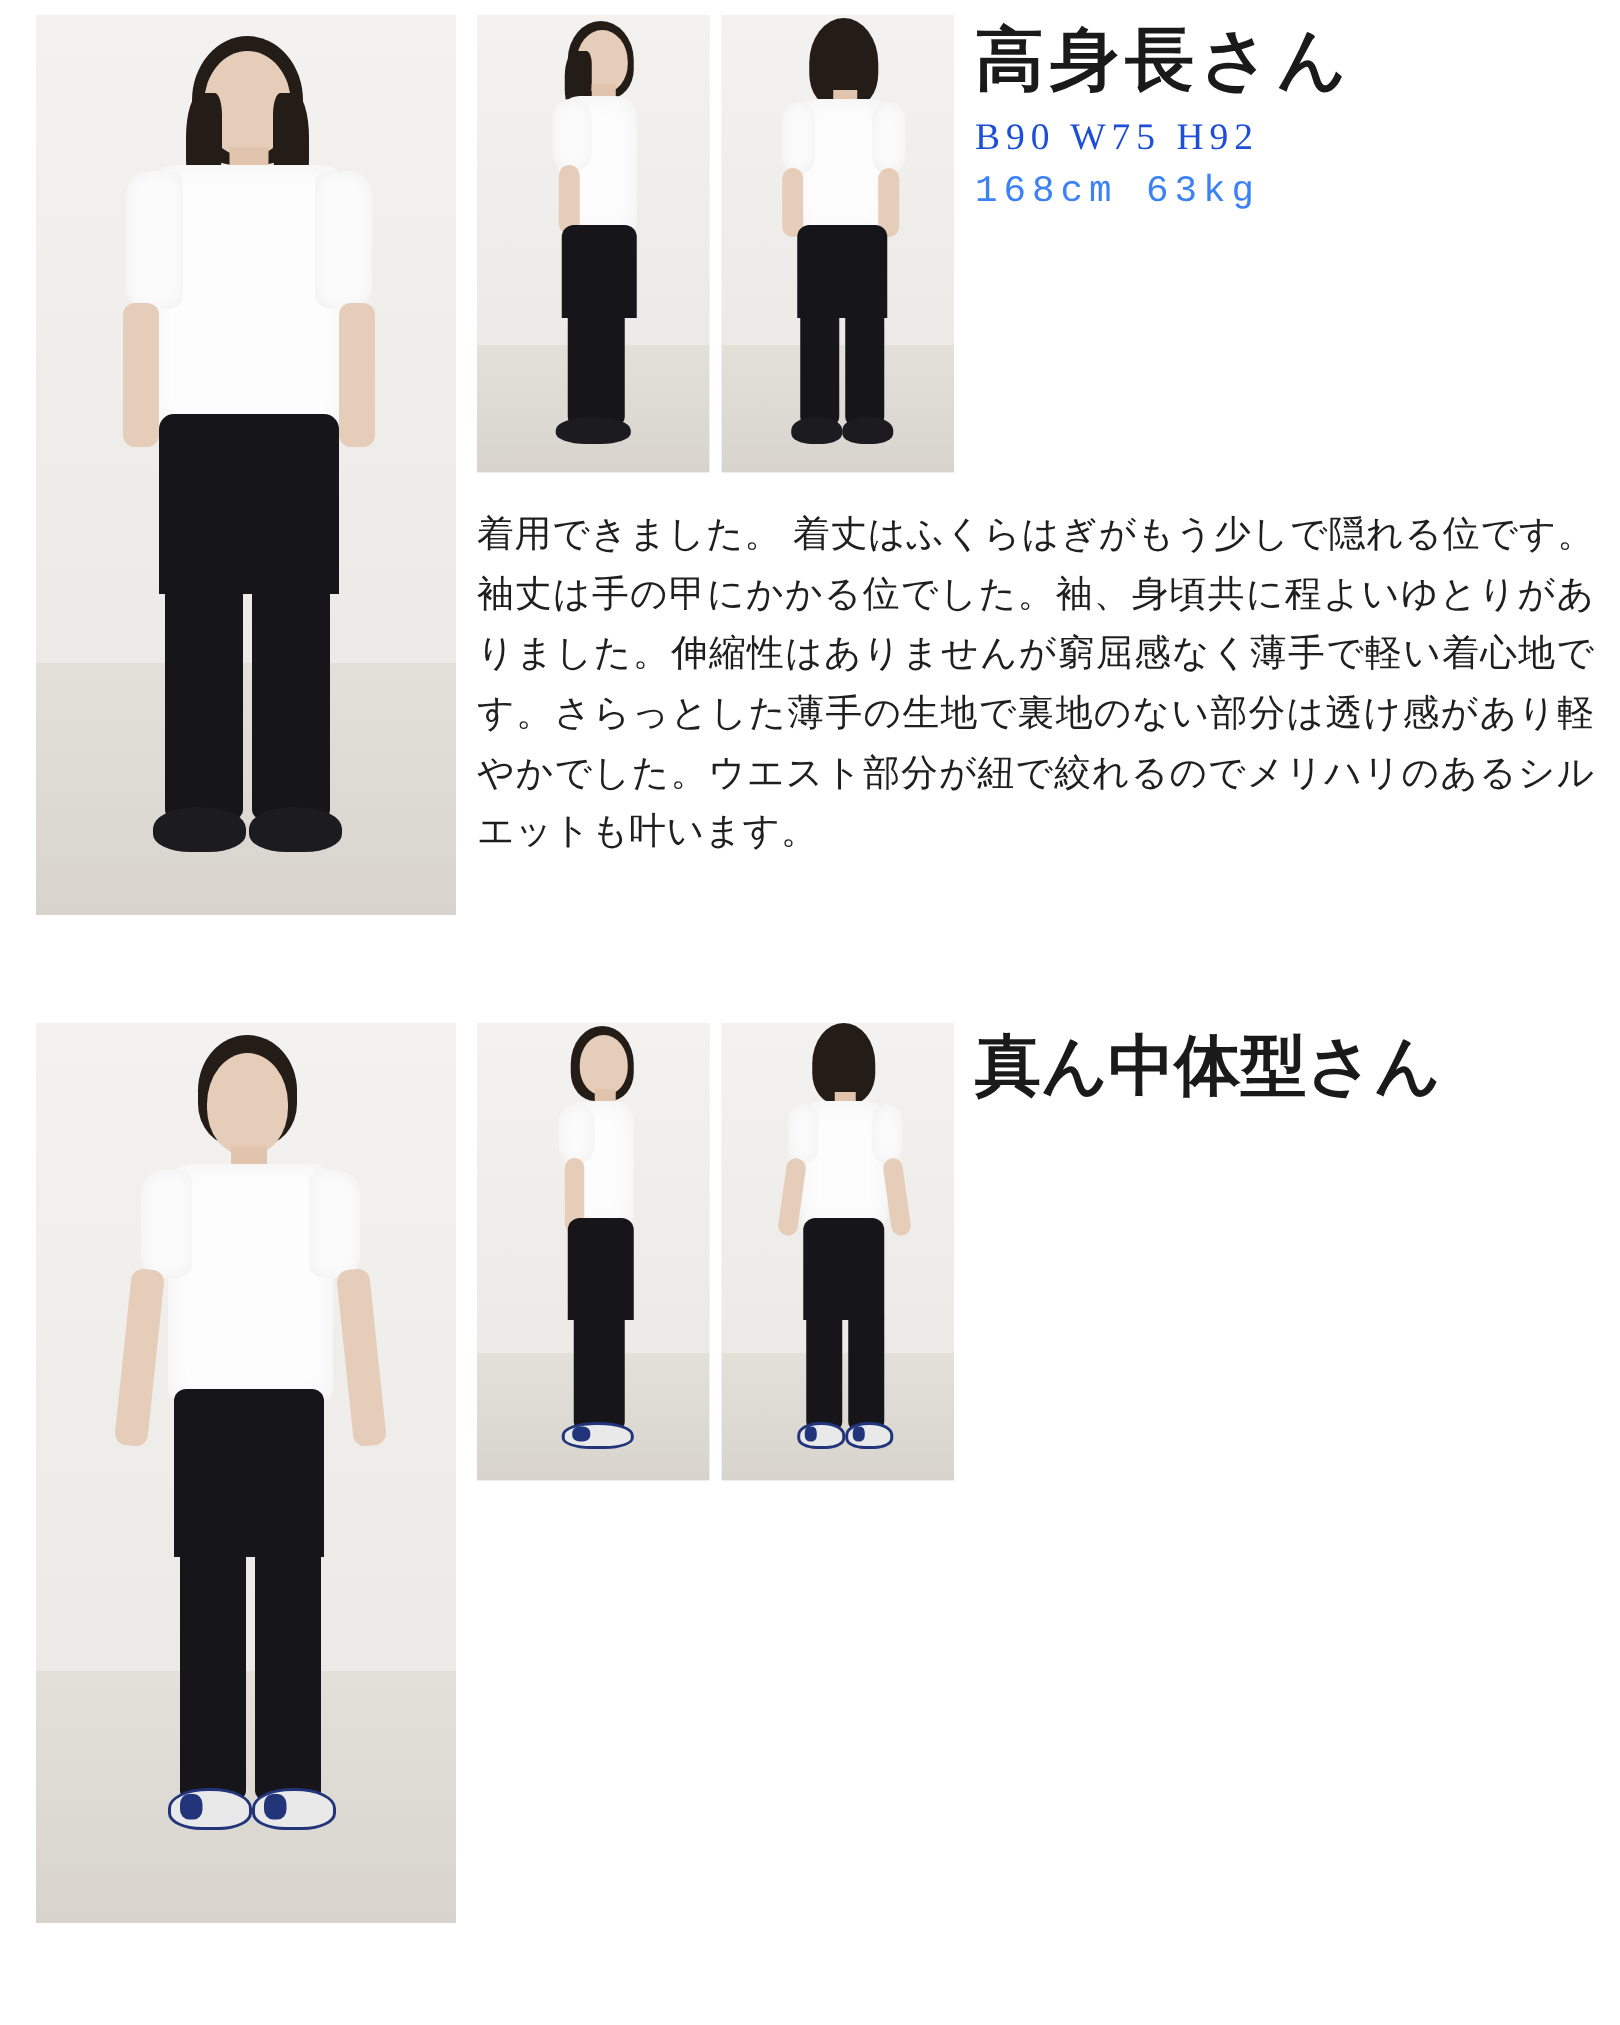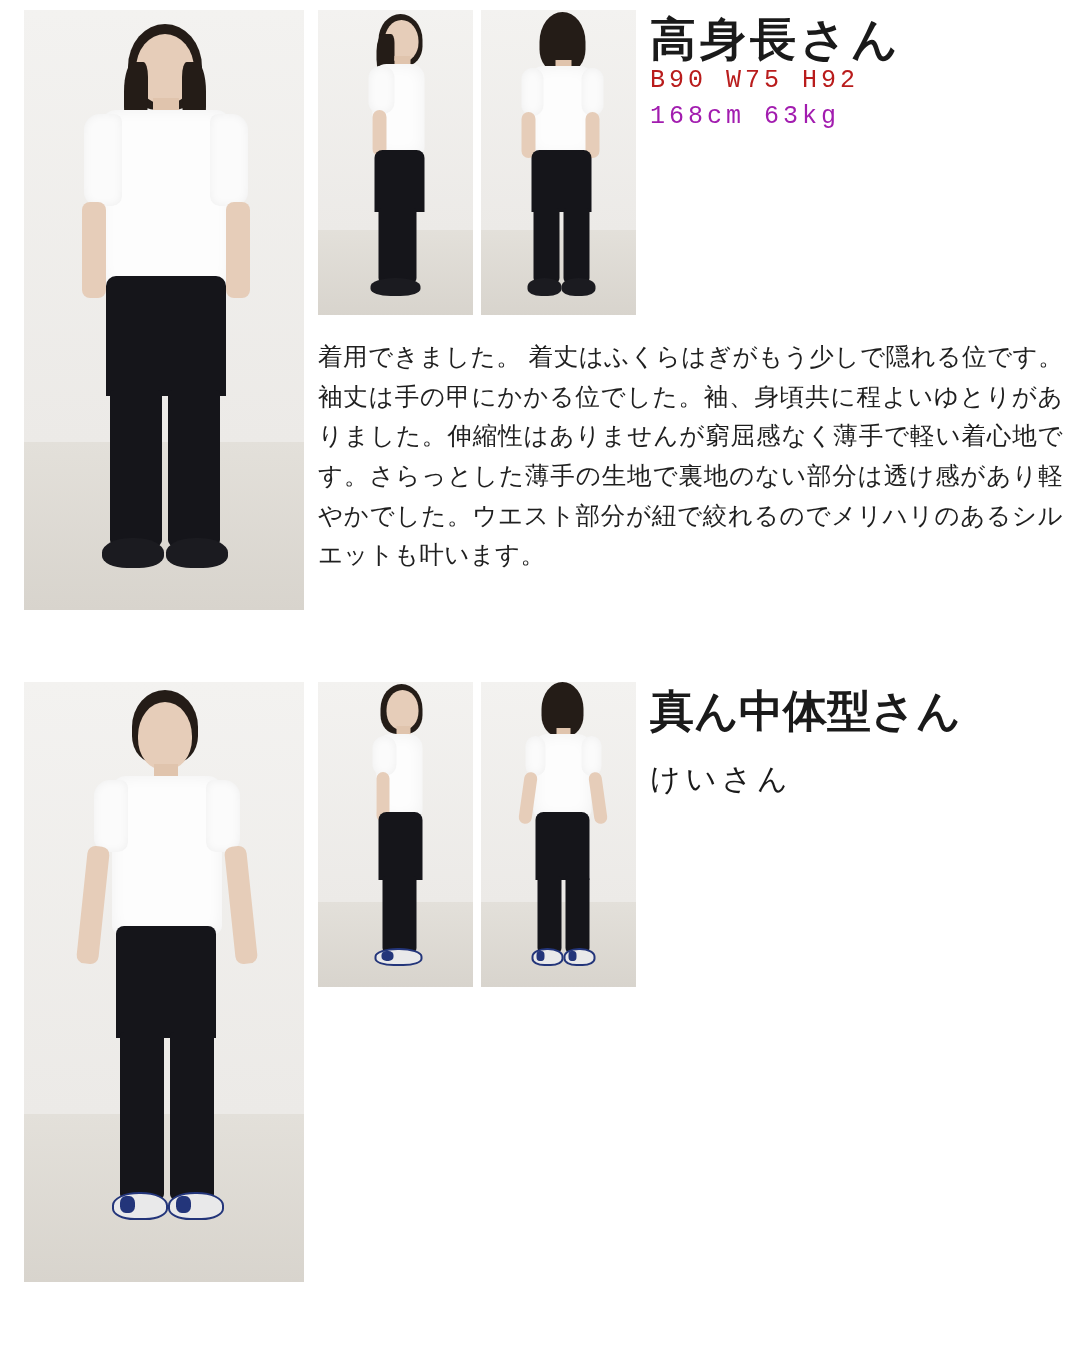--- a/index.html
+++ b/index.html
@@ -76,31 +76,32 @@
     font-weight: 700;
     color: #1a1a1a;
   }
   .h-name {
     margin-top: 24px;
     font-size: 30px;
     letter-spacing: 5px;
     color: #1a1a1a;
   }
   .h-meas {
+    margin-top: 12px;
     font-size: 25px;
     letter-spacing: 4px;
-    font-family: Liberation Mono, monospace;
-    color: #b91c1c;
+    font-family: Liberation Serif, serif;
+    color: #1d4ed8;
   }
   .h-body {
     margin-top: 7px;
     font-size: 25px;
     letter-spacing: 4px;
     font-family: "Liberation Mono", monospace;
-    color: #a21caf;
+    color: #3b82f6;
   }
 
   .review {
     position: absolute;
     left: 318px;
     width: 745px;
     font-size: 24.5px;
     line-height: 1.62;
     letter-spacing: 0.3px;
     color: #1f1f1f;
@@ -274,18 +275,17 @@
           <div class="leg" style="left:56px; top:194px; width:24px; height:78px;"></div>
           <div class="leg" style="left:84px; top:194px; width:24px; height:78px;"></div>
           <div class="shoe blue" style="left:50px; top:266px; width:32px; height:18px;"></div>
           <div class="shoe blue" style="left:82px; top:266px; width:32px; height:18px;"></div>
         </div>
       </div>
     </div>
 
     <div class="headings">
       <div class="h-title tight">真ん中体型さん</div>
-      <div class="h-name">けいさん</div>
     </div>
 
   </div>
 
 </div>
 
 </body></html>

